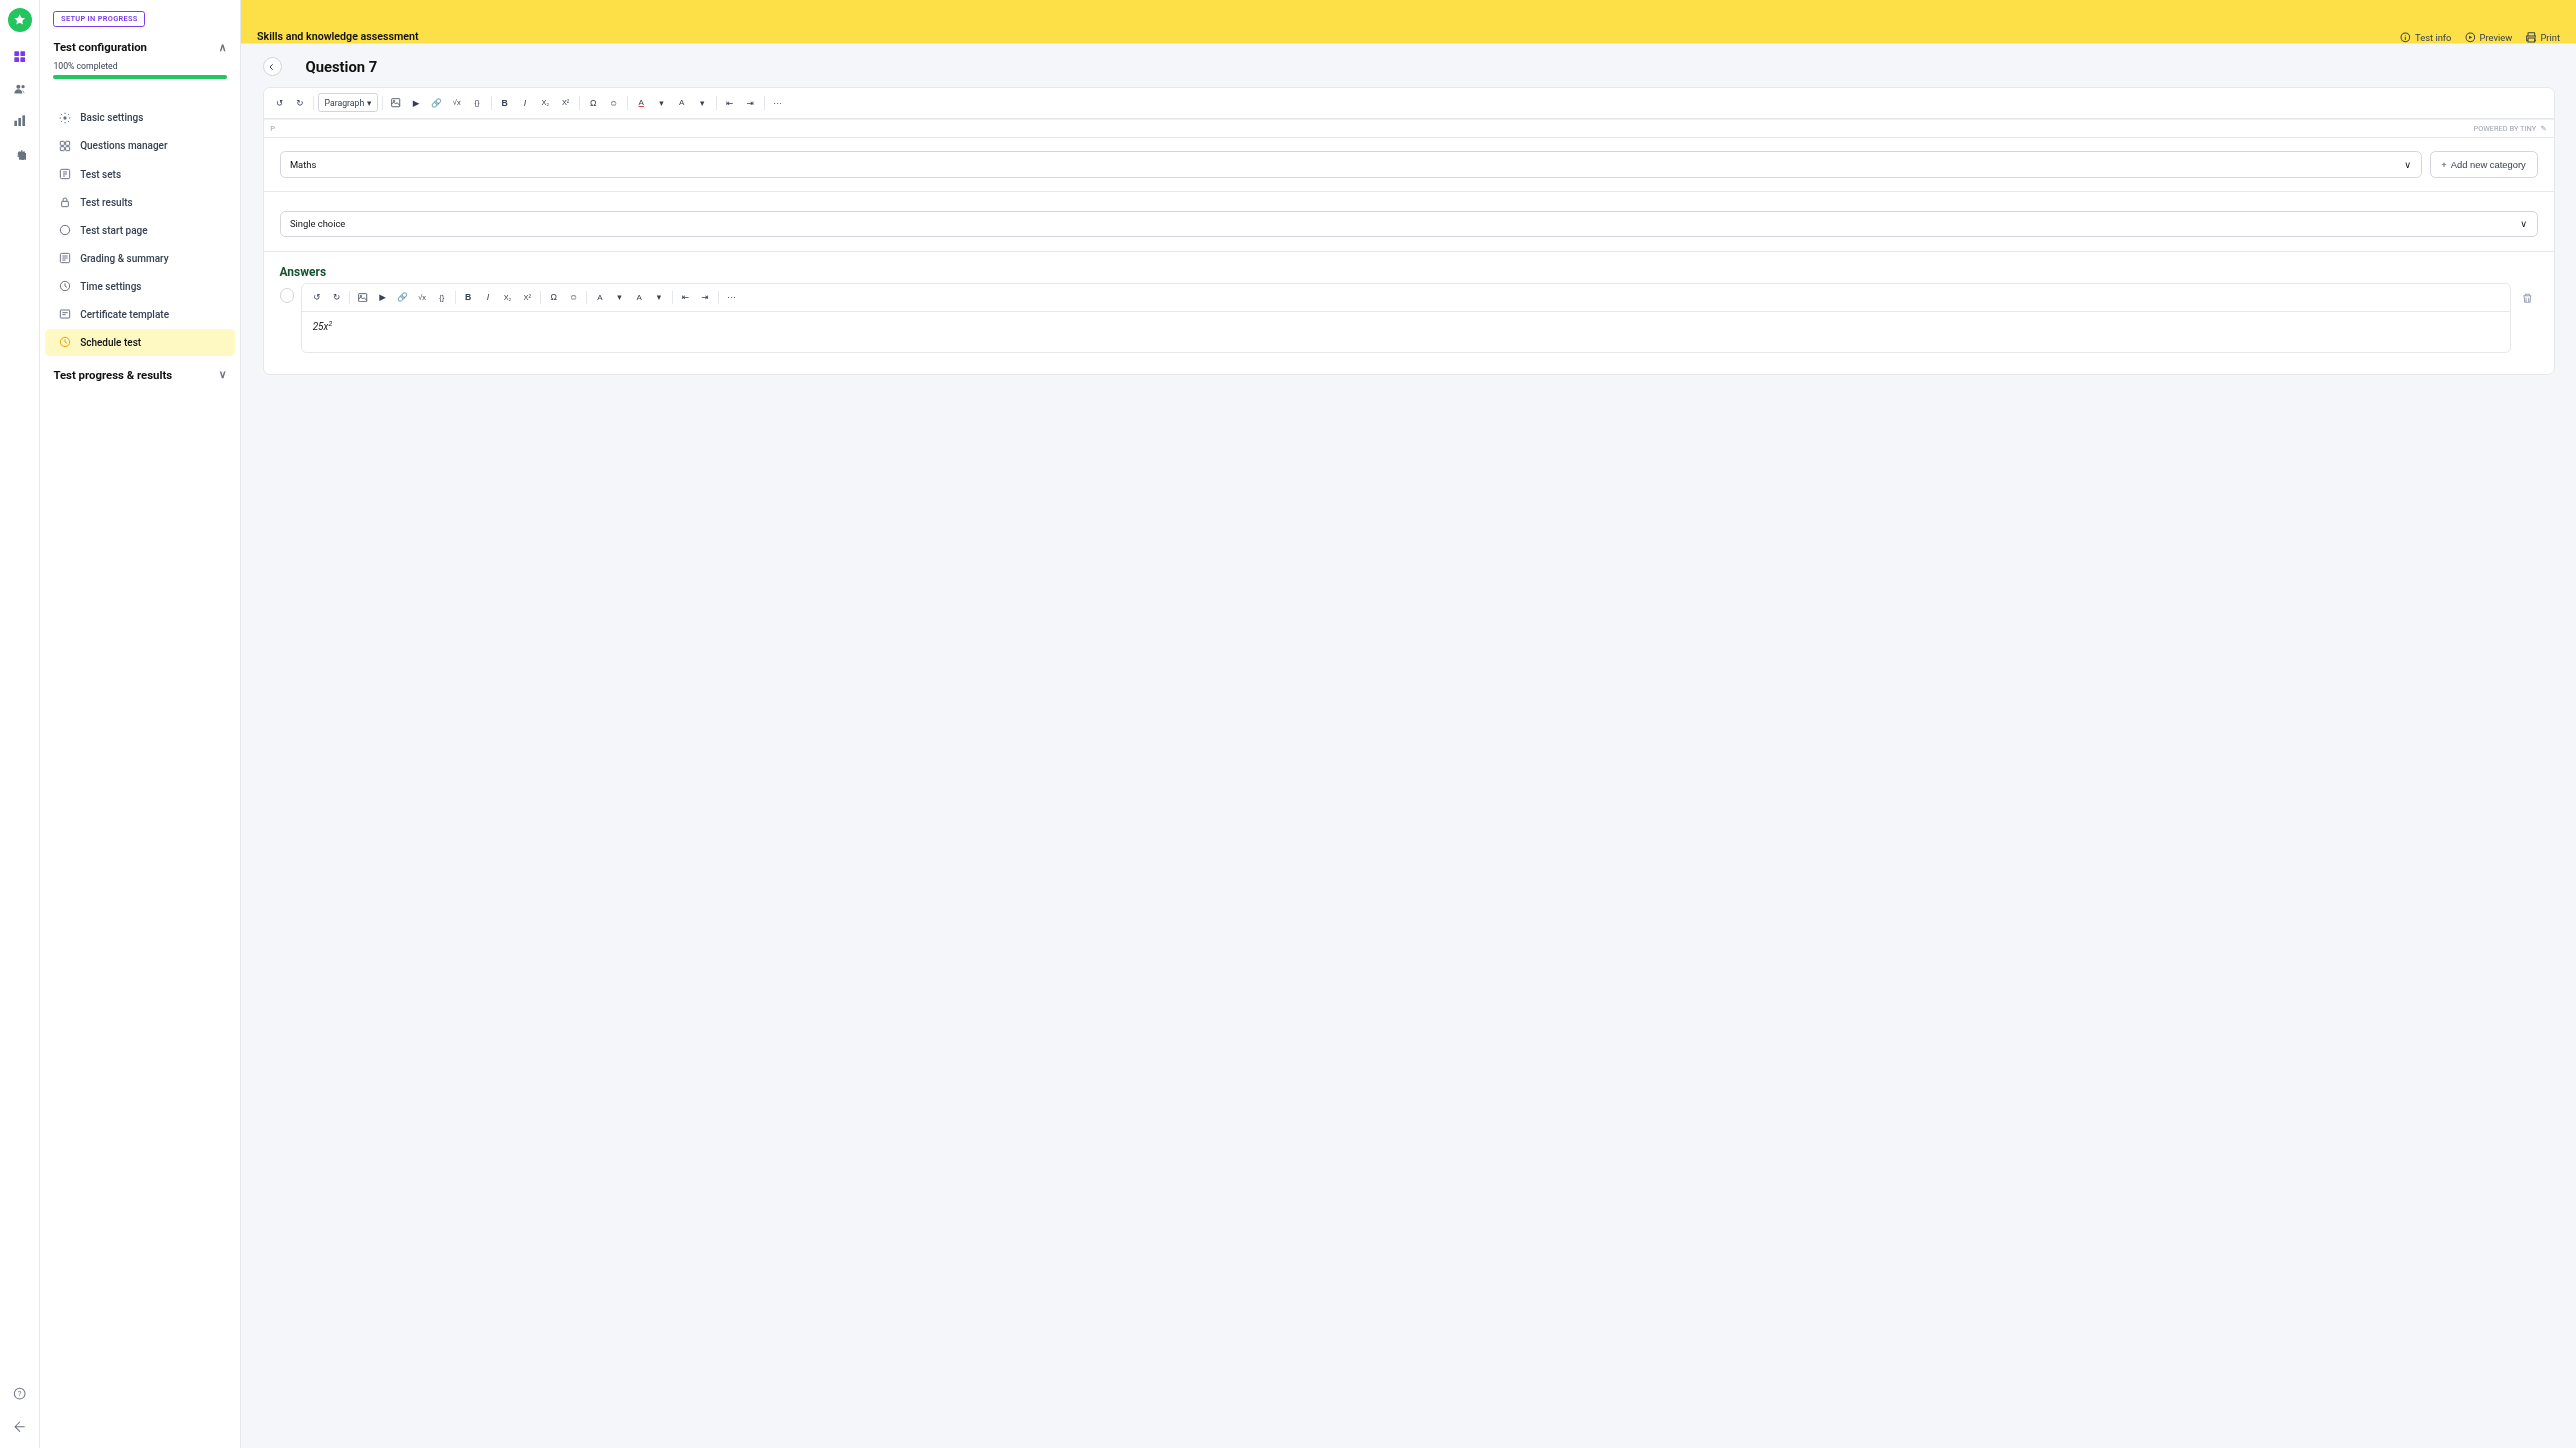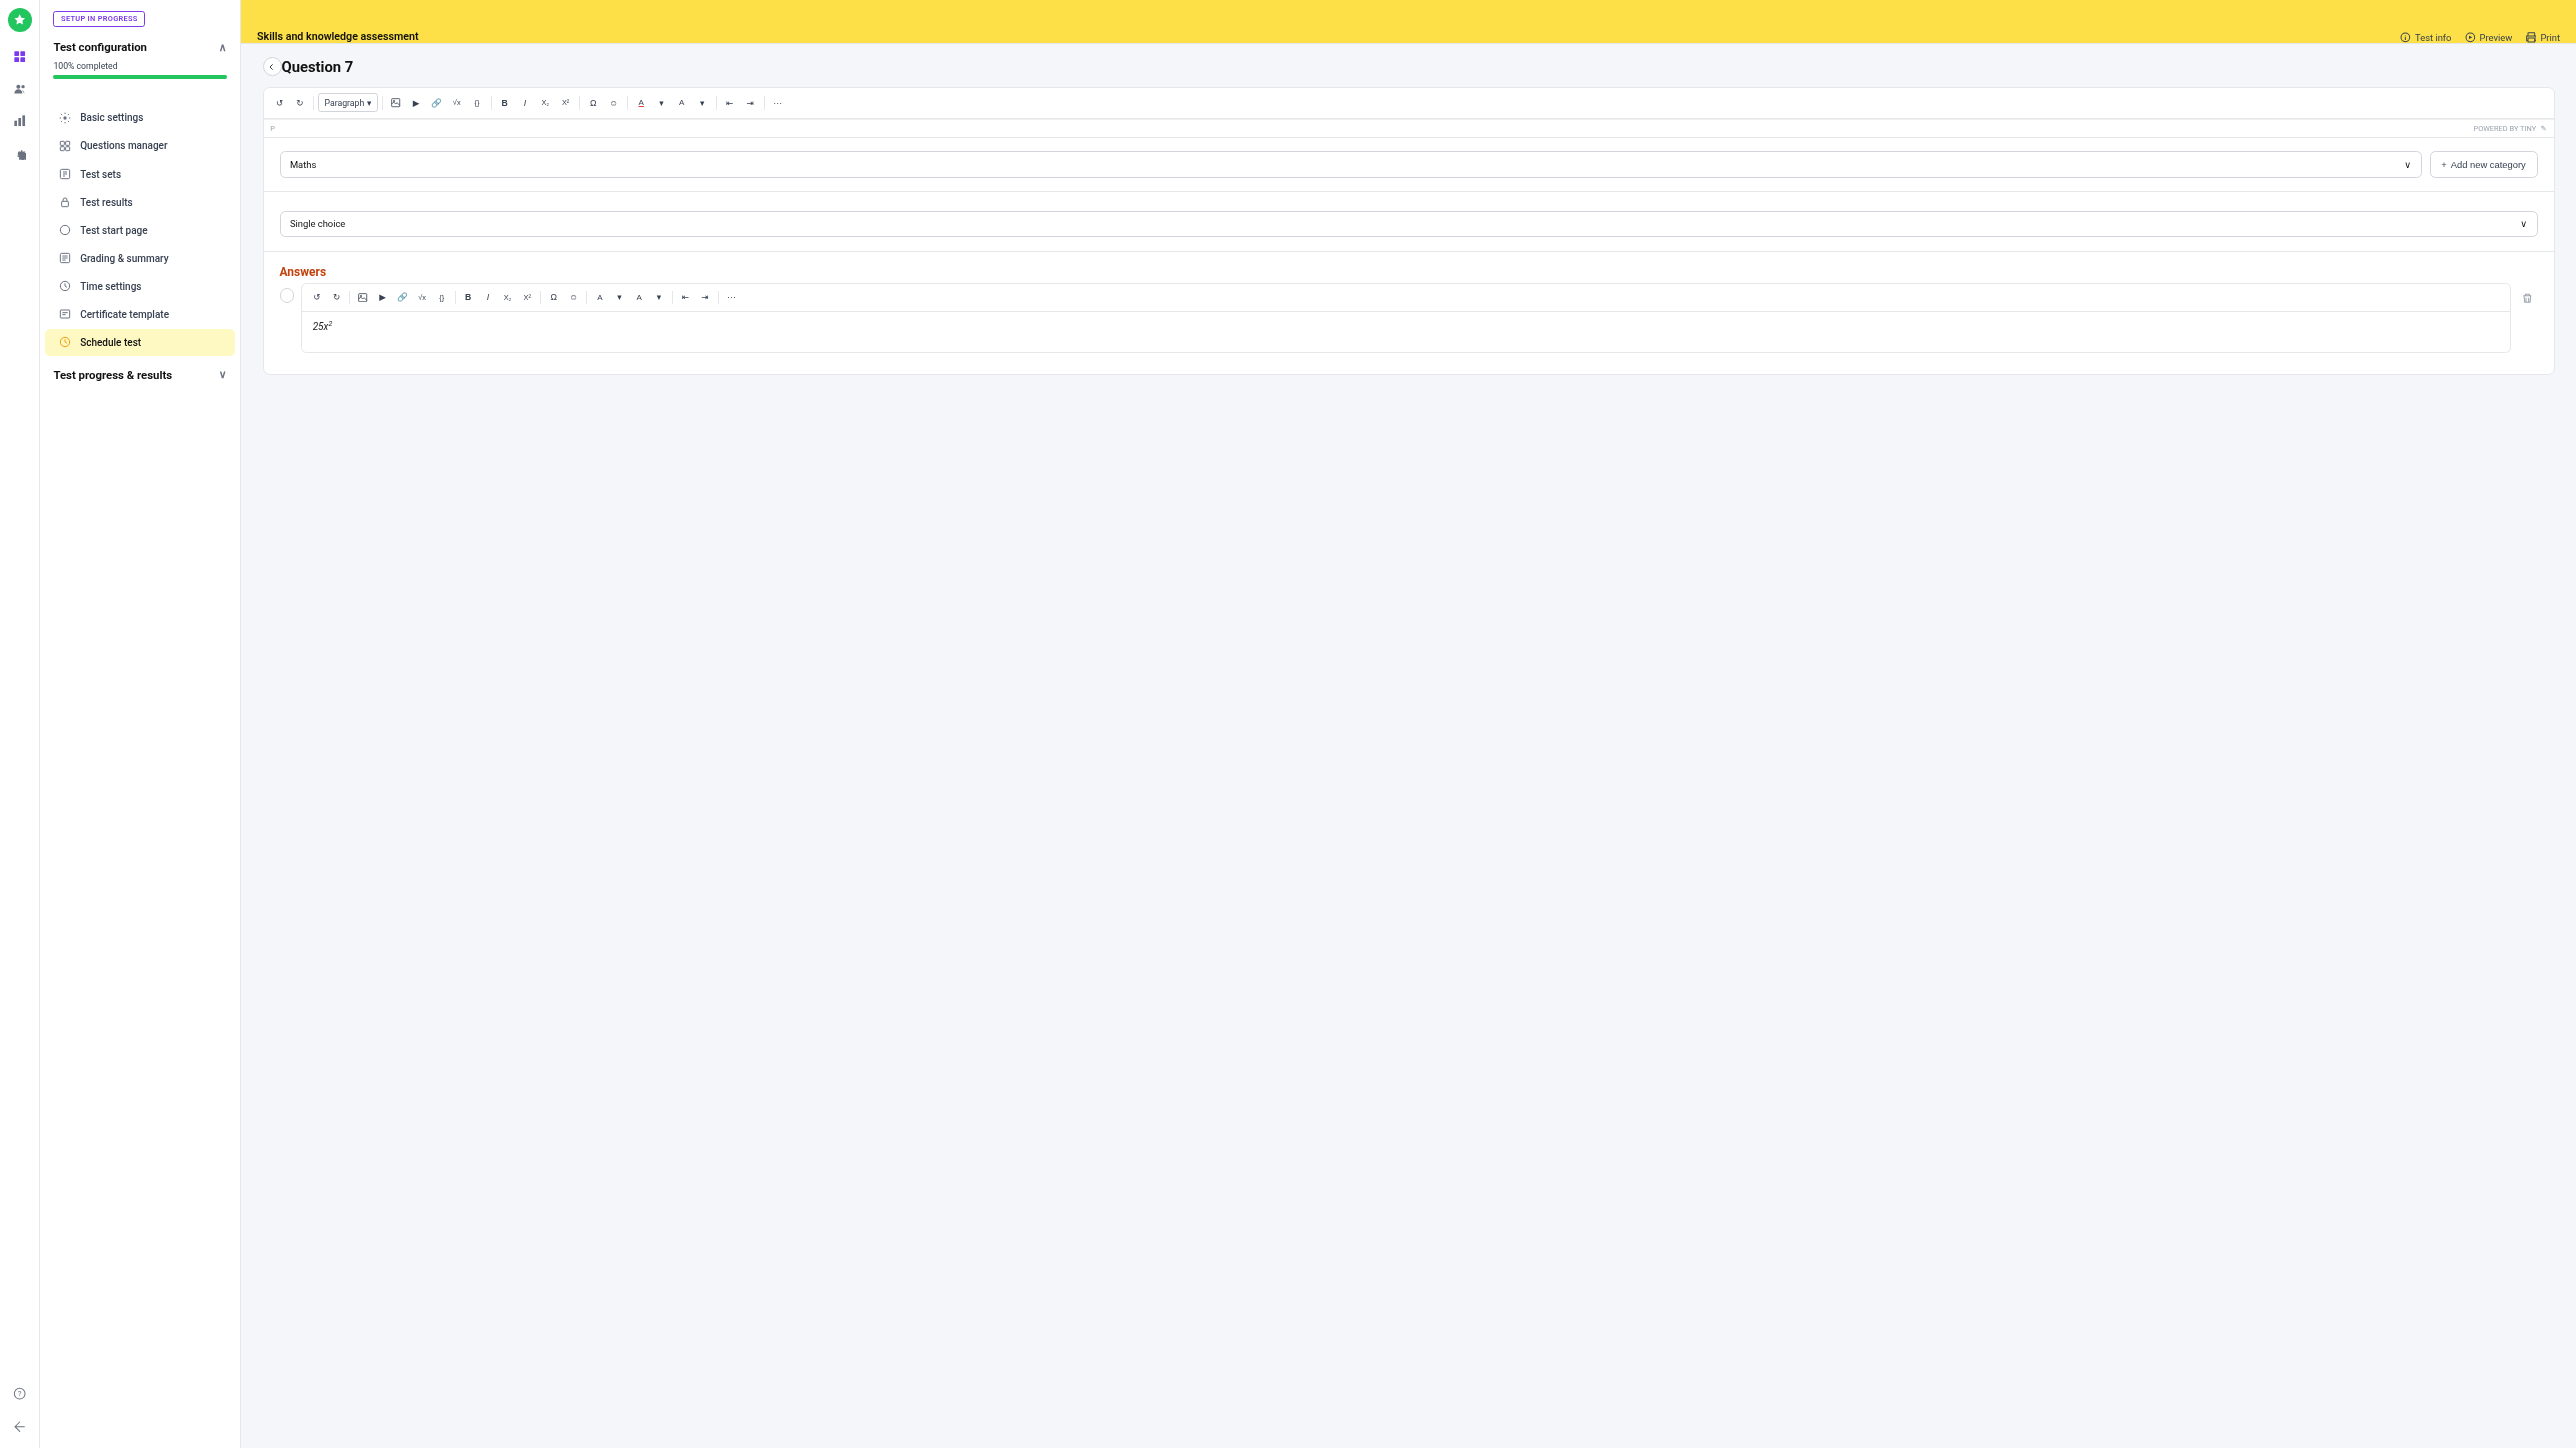--- a/index.html
+++ b/index.html
@@ -33,21 +33,21 @@
 
     
     .top-bar { display: flex; align-items: flex-end; justify-content: space-between; padding: 0 16px; height: 44px; background: #fde047; border-bottom: 0.7px solid #e5e7eb; flex-shrink: 0; }
     .top-bar-title { font-size: 10.7px; font-weight: 600; color: #111; }
     .top-bar-actions { display: flex; align-items: center; gap: 13.4px; }
     .top-bar-btn { display: flex; align-items: center; gap: 4px; color: #374151; font-size: 9.4px; cursor: pointer; background: none; border: none; font-family: inherit; }
 
     
     .main { flex: 1; display: flex; flex-direction: column; overflow: hidden; }
     .content-area { flex: 1; overflow-y: auto; background: #f5f6fa; }
-    .question-header { display: flex; align-items: center; gap: 0; padding: 13.4px 21.5px 10.7px; background: #f5f6fa; }
+    .question-header { display: flex; align-items: center; gap: 24px; padding: 13.4px 21.5px 10.7px; background: #f5f6fa; }
     .back-btn { width: 19px; height: 19px; border-radius: 50%; border: 0.7px solid #d1d5db; display: flex; align-items: center; justify-content: center; cursor: pointer; background: #fff; color: #374151; }
     .question-title { font-size: 14.8px; font-weight: 700; color: #111; }
 
     .card { background: #fff; border: 0.7px solid #e5e7eb; border-radius: 6.7px; margin: 0 21.5px 13.4px; overflow: hidden; }
 
     
     .editor-toolbar { display: flex; align-items: center; gap: 1.3px; padding: 5.4px 6.7px; border-bottom: 0.7px solid #e5e7eb; flex-wrap: wrap; }
     .toolbar-btn { width: 19px; height: 19px; display: flex; align-items: center; justify-content: center; border-radius: 2.7px; cursor: pointer; color: #374151; border: none; background: none; font-size: 8.7px; }
     .toolbar-sep { width: 0.7px; height: 13.4px; background: #e5e7eb; margin: 0 2.7px; }
     .toolbar-select { border: 0.7px solid #d1d5db; border-radius: 2.7px; padding: 2.7px 5.4px; font-size: 8.7px; color: #374151; background: #fff; cursor: pointer; display: flex; align-items: center; gap: 2.7px; height: 19px; }
@@ -63,21 +63,21 @@
     .field-row { display: flex; align-items: center; gap: 8px; }
     .field-select { flex: 1; border: 0.7px solid #d1d5db; border-radius: 5.4px; padding: 6.7px 9.4px; font-size: 9.4px; color: #111; background: #fff; display: flex; align-items: center; justify-content: space-between; cursor: pointer; }
     .add-category-btn { display: flex; align-items: center; gap: 4px; border: 1px solid #d1d5db; border-radius: 5.4px; padding: 6.7px 10.7px; font-size: 9.4px; color: #374151; background: #fff; cursor: pointer; white-space: nowrap; }
 
     
     .answer-type-section { padding: 13.4px 16px; border-top: 0.7px solid #e5e7eb; }
     .answer-type-select { border: 0.7px solid #d1d5db; border-radius: 5.4px; padding: 6.7px 9.4px; font-size: 9.4px; color: #111; background: #fff; display: flex; align-items: center; justify-content: space-between; cursor: pointer; margin-top: 5.4px; }
 
     
     .answers-section { padding: 13.4px 16px; border-top: 0.7px solid #e5e7eb; }
-    .answers-title { font-size: 12px; font-weight: 700; color: #c2410c; margin-bottom: 4px; }
+    .answers-title { font-size: 12px; font-weight: 700; color: #14532d; margin-bottom: 4px; }
     .answers-hint { font-size: 9.4px; color: #374151; margin-bottom: 10.7px; }
     .answer-row { display: flex; align-items: flex-start; gap: 6.7px; margin-bottom: 8px; }
     .answer-radio { width: 14.8px; height: 14.8px; border: 1.3px solid #d1d5db; border-radius: 50%; flex-shrink: 0; margin-top: 5.4px; cursor: pointer; }
     .answer-editor { flex: 1; border: 0.7px solid #e5e7eb; border-radius: 5.4px; overflow: hidden; }
     .answer-editor-toolbar { display: flex; align-items: center; gap: 0.7px; padding: 4px 5.4px; border-bottom: 0.7px solid #e5e7eb; flex-wrap: wrap; }
     .answer-editor-content { padding: 8px 10.7px; min-height: 40px; font-size: 10px; }
     .answer-delete { width: 20px; height: 20px; display: flex; align-items: center; justify-content: center; color: #9ca3af; cursor: pointer; margin-top: 5.4px; }
 
     sup { font-size: 0.7em; vertical-align: super; }
   </style>

